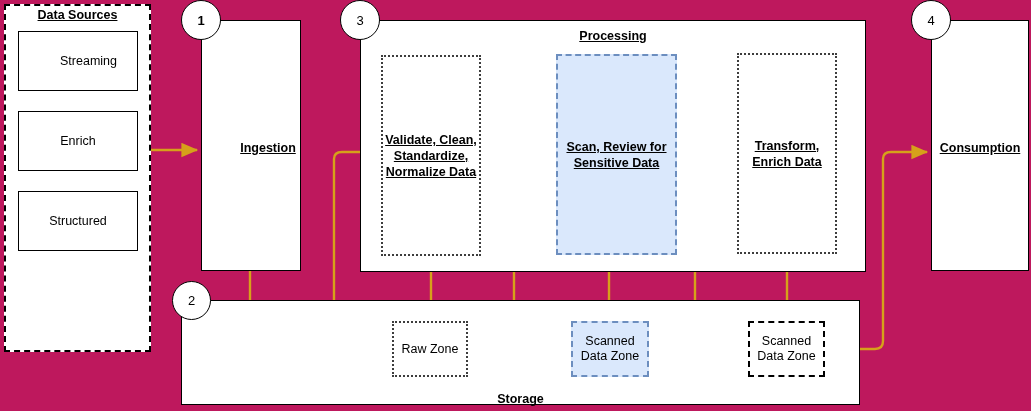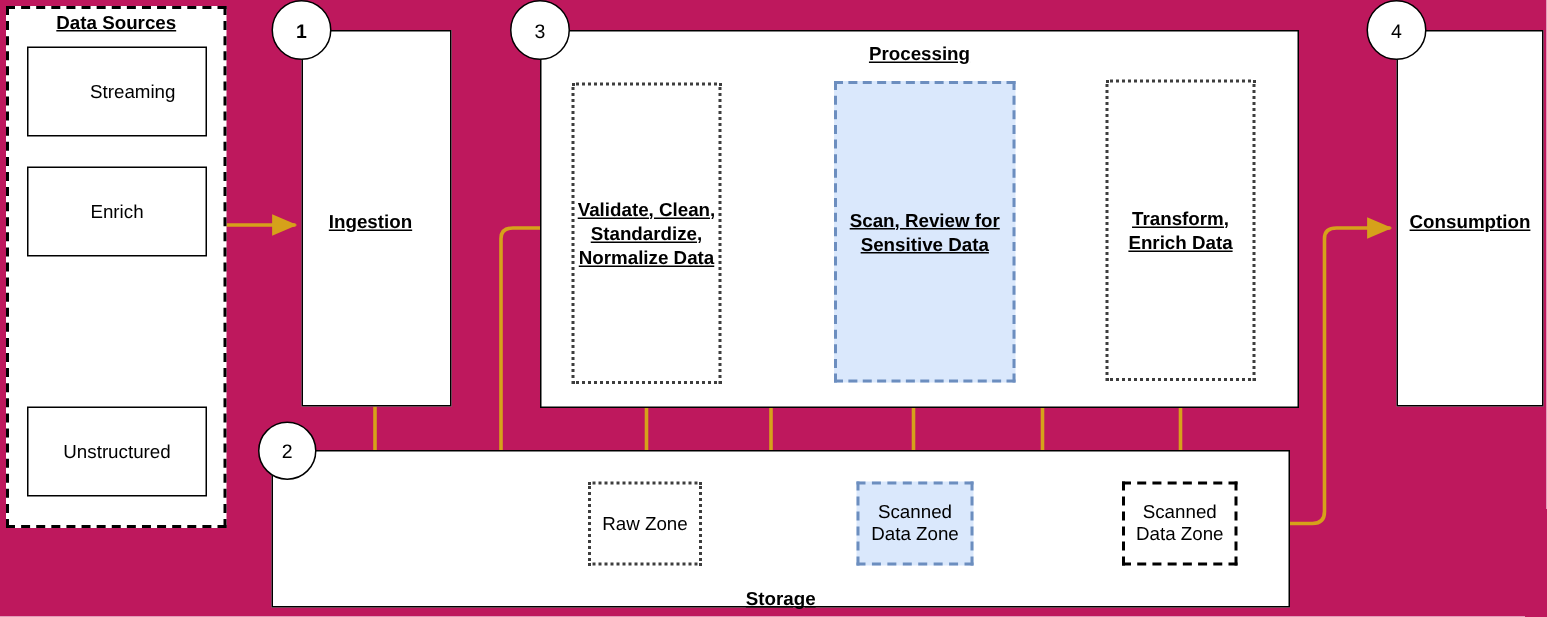--- a/index.html
+++ b/index.html
@@ -129,26 +129,26 @@
 
   <div class="box dashed-container" style="left:4px; top:4px; width:147px; height:348px;"></div>
   <div class="title-bold" style="left:4px; top:8px; width:147px;">Data Sources</div>
 
   <div class="box src-box" style="left:18px; top:31px; width:120px; height:60px;padding-left:21px;">
     <span>Streaming</span>
   </div>
   <div class="box src-box" style="left:18px; top:111px; width:120px; height:60px;">
     <span>Enrich</span>
   </div>
-  <div class="box src-box" style="left:18px; top:271px; width:120px; height:60px;">
-    <span>Unstructured</span>
+  <div class="box src-box" style="left:18px; top:191px; width:120px; height:60px;">
+    <span>Structured</span>
   </div>
 
   <div class="box solid-box" style="left:201px; top:20px; width:100px; height:251px;"></div>
-  <div class="label-plain label-bold" style="left:197px; top:140px; width:100px;">Ingestion</div>
+  <div class="label-plain label-bold" style="left:218px; top:140px; width:100px;">Ingestion</div>
   <div class="circle bold" style="left:181px; top:0px; width:40px; height:40px;">1</div>
 
   <div class="box solid-box" style="left:360px; top:20px; width:506px; height:252px;"></div>
   <div class="title-bold" style="left:360px; top:29px; width:506px;">Processing</div>
   <div class="circle" style="left:340px; top:0px; width:40px; height:40px;">3</div>
 
   <div class="box dotted-box" style="left:381px; top:55px; width:100px; height:201px;">
     <span class="label-bold">Validate, Clean, Standardize, Normalize Data</span>
   </div>
 

